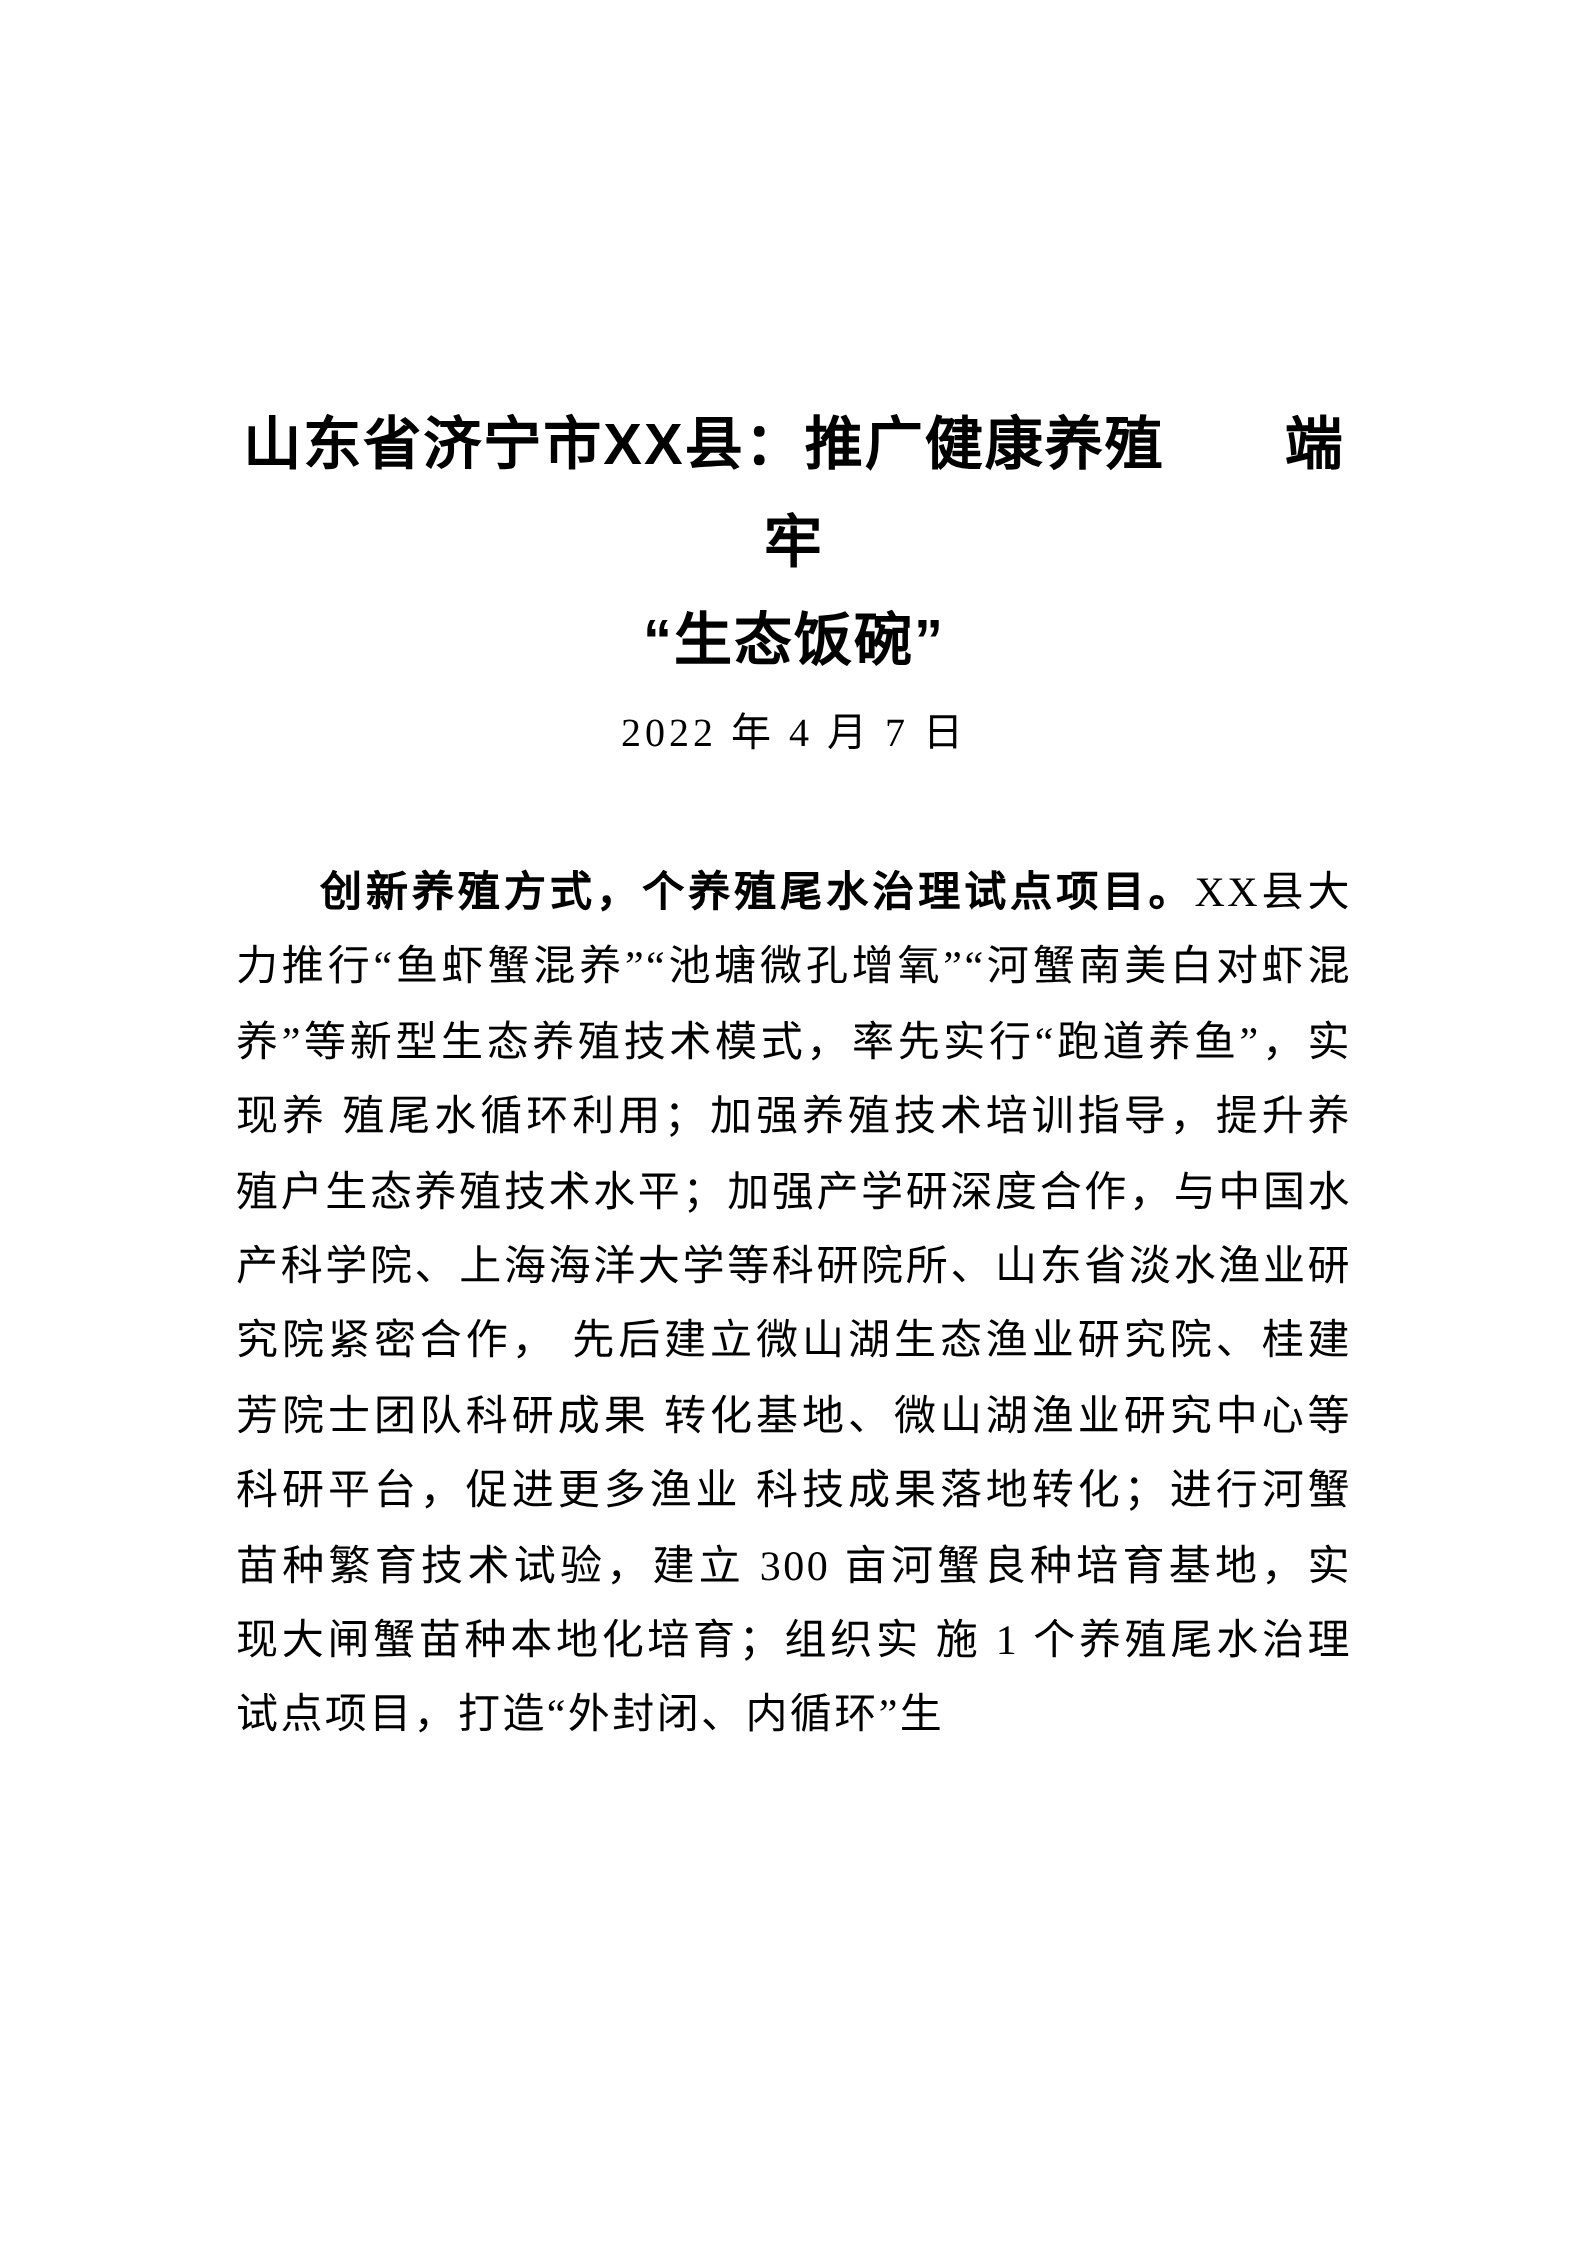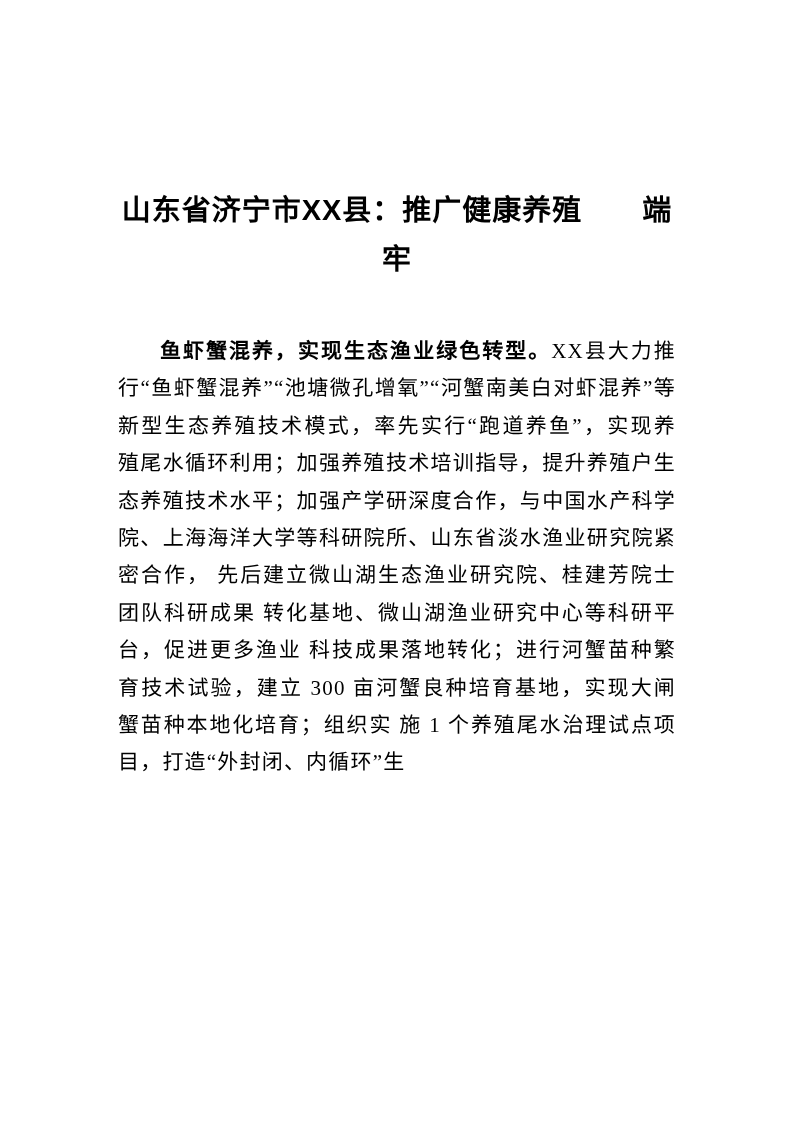--- a/index.html
+++ b/index.html
@@ -11,21 +11,21 @@
     position: relative;
     width: 794px;
     height: 1122px;
     background: #ffffff;
     overflow: hidden;
     color: #000000;
   }
   .content {
     position: absolute;
     left: 118px;
-    top: 186px;
+    top: 199px;
     width: 558px;
   }
   .doc-title {
     margin: 0;
     font-family: "Liberation Sans", "DejaVu Sans", sans-serif;
     font-weight: 700;
     font-size: 29px;
     line-height: 49px;
     letter-spacing: 1px;
     text-align: center;
@@ -58,21 +58,22 @@
     font-weight: 700;
     font-family: "Liberation Sans", "DejaVu Sans", sans-serif;
   }
 </style>
 </head>
 <body>
 
 <div class="page">
   <div class="content">
 
-    <h1 class="doc-title"><span>山东省济宁市XX县：推广健康养殖　　端牢</span><br></h1>
+    <h1 class="doc-title"><span>山东省济宁市XX县：推广健康养殖　　端牢</span><br><span>“生态饭碗”</span></h1>
 
+    <div class="doc-date">2022 年 4 月 7 日</div>
 
     <div class="article">
-      <p><span class="para-lead">鱼虾蟹混养，实现生态渔业绿色转型。</span><span>XX县大力推行“鱼虾蟹混养”“池塘微孔增氧”“河蟹南美白对虾混养”等新型生态养殖技术模式，率先实行“跑道养鱼”，实现养 殖尾水循环利用；加强养殖技术培训指导，提升养殖户生态养殖技术水平；加强产学研深度合作，与中国水产科学院、上海海洋大学等科研院所、山东省淡水渔业研究院紧密合作， 先后建立微山湖生态渔业研究院、桂建芳院士团队科研成果 转化基地、微山湖渔业研究中心等科研平台，促进更多渔业 科技成果落地转化；进行河蟹苗种繁育技术试验，建立 300 亩河蟹良种培育基地，实现大闸蟹苗种本地化培育；组织实 施 1 个养殖尾水治理试点项目，打造“外封闭、内循环”生</span></p>
+      <p><span class="para-lead">创新养殖方式，个养殖尾水治理试点项目。</span><span>XX县大力推行“鱼虾蟹混养”“池塘微孔增氧”“河蟹南美白对虾混养”等新型生态养殖技术模式，率先实行“跑道养鱼”，实现养 殖尾水循环利用；加强养殖技术培训指导，提升养殖户生态养殖技术水平；加强产学研深度合作，与中国水产科学院、上海海洋大学等科研院所、山东省淡水渔业研究院紧密合作， 先后建立微山湖生态渔业研究院、桂建芳院士团队科研成果 转化基地、微山湖渔业研究中心等科研平台，促进更多渔业 科技成果落地转化；进行河蟹苗种繁育技术试验，建立 300 亩河蟹良种培育基地，实现大闸蟹苗种本地化培育；组织实 施 1 个养殖尾水治理试点项目，打造“外封闭、内循环”生</span></p>
     </div>
 
   </div>
 </div>
 
 </body></html>

